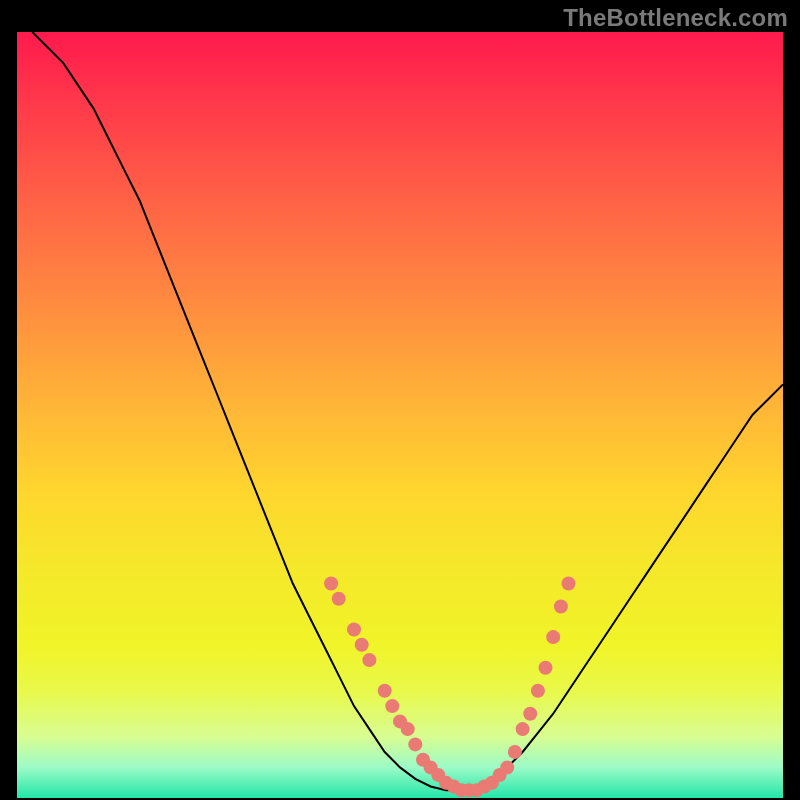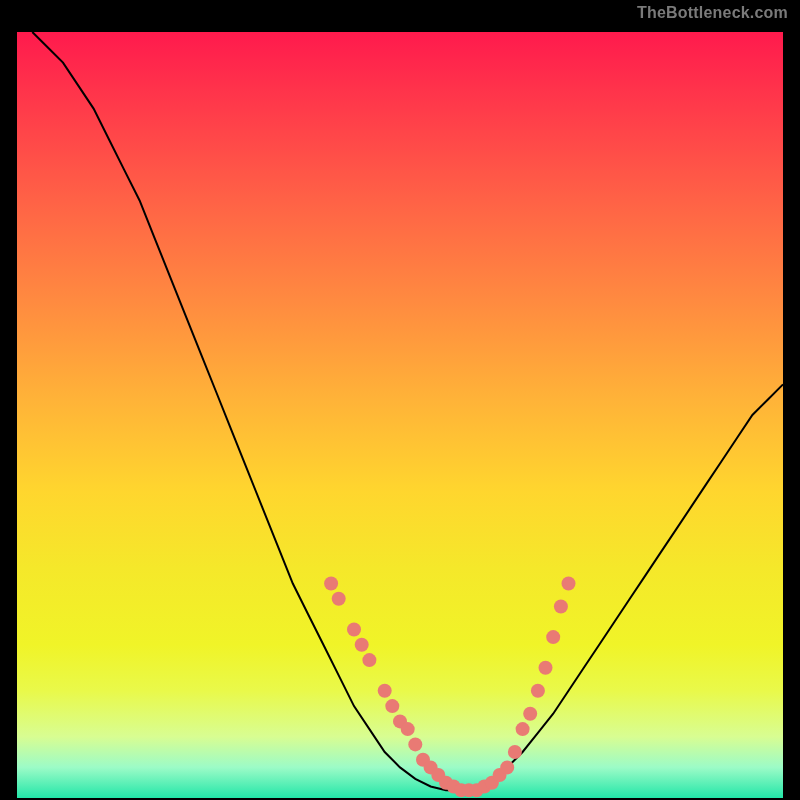--- a/index.html
+++ b/index.html
@@ -30,21 +30,21 @@
       #d8fd92 92%,
       #9cfbc7 96%,
       #22e6a8 100%
     );
   }
   .watermark {
     position: absolute;
     top: 4px;
     right: 12px;
     color: #7a7a7a;
-    font-size: 16px;
+    font-size: 24px;
     font-weight: 600;
     letter-spacing: 0.2px;
   }
   svg.curve {
     position: absolute;
     left: 0;
     top: 0;
     width: 766px;
     height: 766px;
     overflow: visible;

